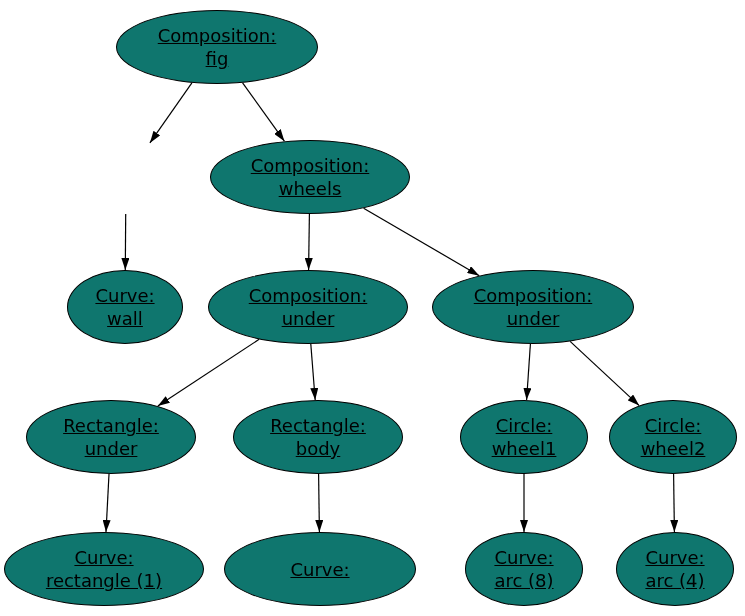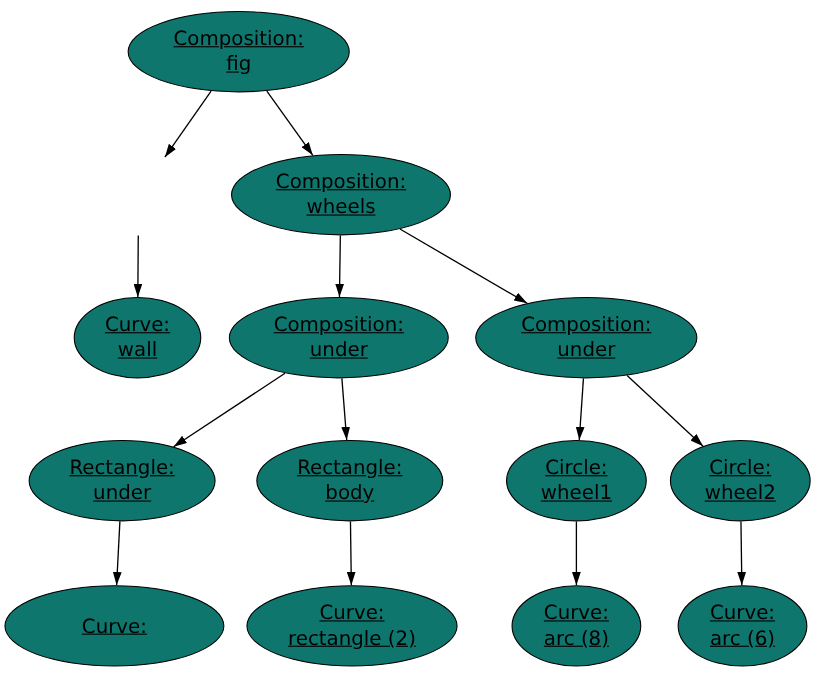--- a/index.html
+++ b/index.html
@@ -84,32 +84,32 @@
       <div class="node" style="left: 460px; top: 400px; width: 128px; height: 74px;">
         <span>Circle:</span>
         <span>wheel1</span>
       </div>
       <div class="node" style="left: 609px; top: 400px; width: 128px; height: 74px;">
         <span>Circle:</span>
         <span>wheel2</span>
       </div>
       <div class="node" style="left: 4px; top: 532px; width: 200px; height: 74px;">
         <span>Curve:</span>
+        <span>rectangle (1)</span>
       </div>
       <div class="node" style="left: 224px; top: 532px; width: 192px; height: 74px;">
         <span>Curve:</span>
-        <span>rectangle (2)</span>
       </div>
       <div class="node" style="left: 465px; top: 532px; width: 118px; height: 74px;">
         <span>Curve:</span>
         <span>arc (8)</span>
       </div>
       <div class="node" style="left: 616px; top: 532px; width: 118px; height: 74px;">
         <span>Curve:</span>
-        <span>arc (6)</span>
+        <span>arc (4)</span>
       </div>
     </div>
   <svg class="edges" width="745" height="616" viewBox="0 0 745 616" xmlns="http://www.w3.org/2000/svg">
     <defs>
       <marker id="arrowhead" markerUnits="userSpaceOnUse" markerWidth="12" markerHeight="8" refX="12" refY="4" orient="auto">
         <path d="M0,0 L12,4 L0,8 z" fill="#000000"></path>
       </marker>
     </defs>
   <line x1="191.9" y1="82.8" x2="149.9" y2="142.9" class="edge-line" stroke="#000000" marker-end="url(#arrowhead)"></line>
       <line x1="242.6" y1="82.8" x2="284.4" y2="141.2" class="edge-line" stroke="#000000" marker-end="url(#arrowhead)"></line>

